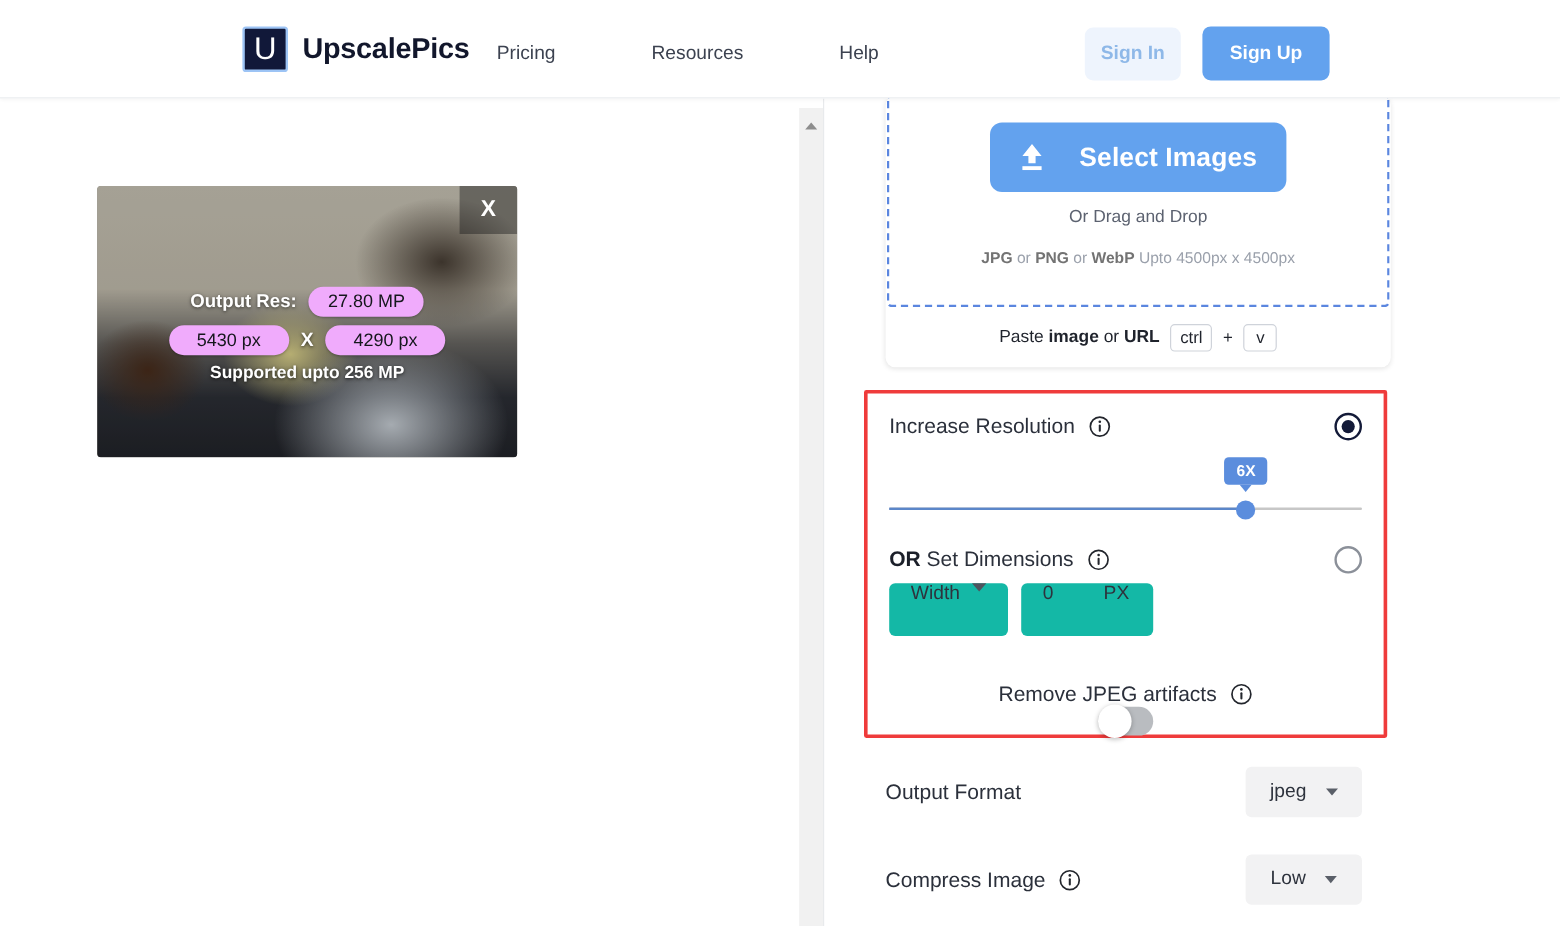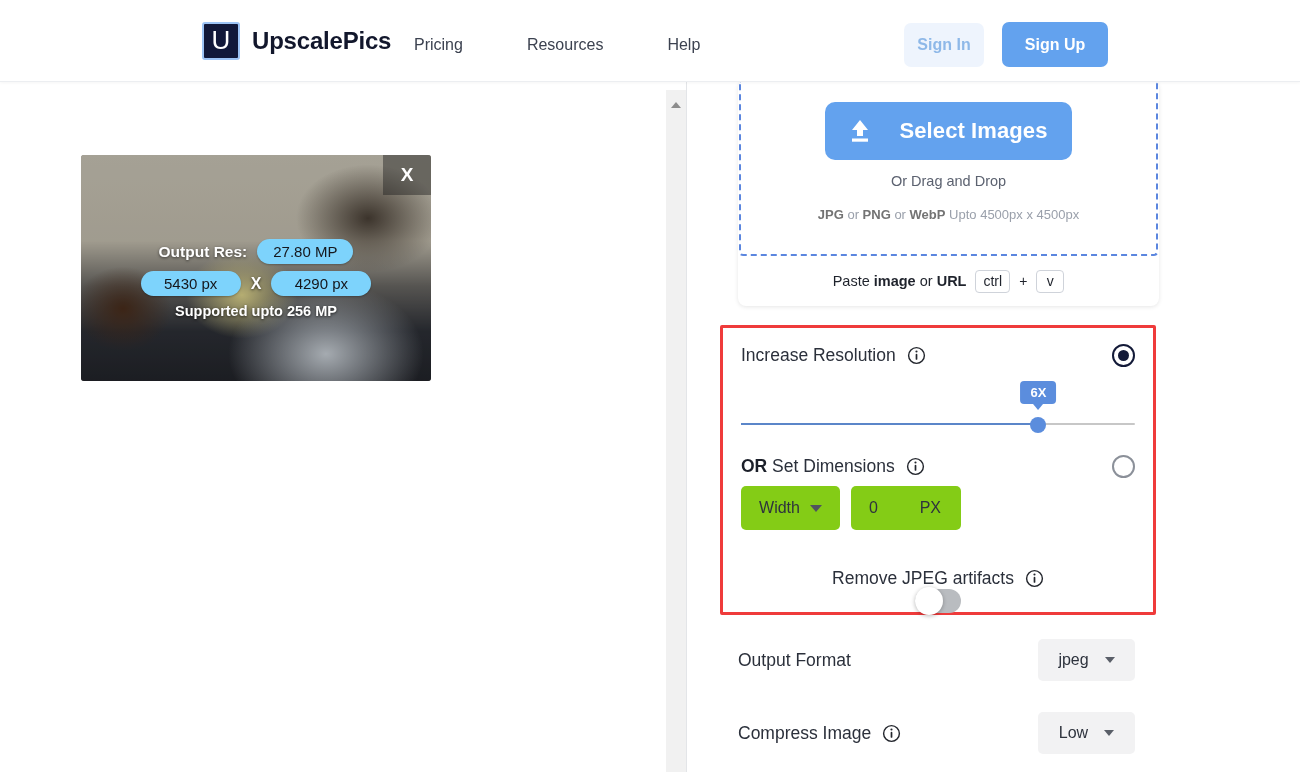--- a/index.html
+++ b/index.html
@@ -33,21 +33,21 @@
     font-size: 26px; font-weight: 400;
     line-height: 1;
     padding-bottom: 2px;
   }
   .brand-name {
     font-size: 24px; font-weight: 700; color: #12172c;
     letter-spacing: -0.2px;
   }
   .nav {
     position: absolute; left: 414px; top: 30px;
-    display: flex; gap: 0px; align-items: center;
+    display: flex; gap: 16px; align-items: center;
   }
   .nav a {
     font-size: 16px; color: #3c4250;
     text-decoration: none;
     padding: 6px 22px 6px 0;
     margin-right: 42px;
     white-space: nowrap;
   }
   .nav a:last-child { margin-right: 0; }
   .auth {
@@ -115,21 +115,21 @@
   .thumb-overlay {
     position: absolute; left: 0; right: 0; top: 84px;
     display: flex; flex-direction: column; align-items: center; gap: 7px;
   }
   .ov-row { display: flex; align-items: center; gap: 10px; }
   .ov-label {
     color: #ffffff; font-size: 15.5px; font-weight: 700;
     text-shadow: 0 1px 3px rgba(0,0,0,0.6);
   }
   .pill {
-    background: #7dd3fc; color: #15171c;
+    background: #f0abfc; color: #15171c;
     border-radius: 999px;
     font-size: 15px; font-weight: 500;
     padding: 4px 16px;
     min-width: 86px; text-align: center;
     box-shadow: 0 1px 2px rgba(0,0,0,0.25);
   }
   .pill.wide { min-width: 100px; }
   .ov-x {
     color: #ffffff; font-size: 16px; font-weight: 700;
     text-shadow: 0 1px 3px rgba(0,0,0,0.7);
@@ -298,24 +298,24 @@
     border-right: 5px solid transparent;
     border-top: 6px solid #5b8ddd;
   }
 
   
   .dims {
     position: absolute; left: 18px; top: 158px;
     display: flex; gap: 11px;
   }
   .field {
-    background: #84cc16;
+    background: #14b8a6;
     border-radius: 5px;
     height: 44px;
-    display: flex; align-items: center;
+    display: flex; align-items: flex-start;
     font-size: 16px; color: #2e333d;
     cursor: pointer;
   }
   .field.width {
     width: 99px; justify-content: center; gap: 10px;
   }
   .field.px {
     width: 110px; justify-content: space-between;
     padding: 0 20px 0 18px;
   }

